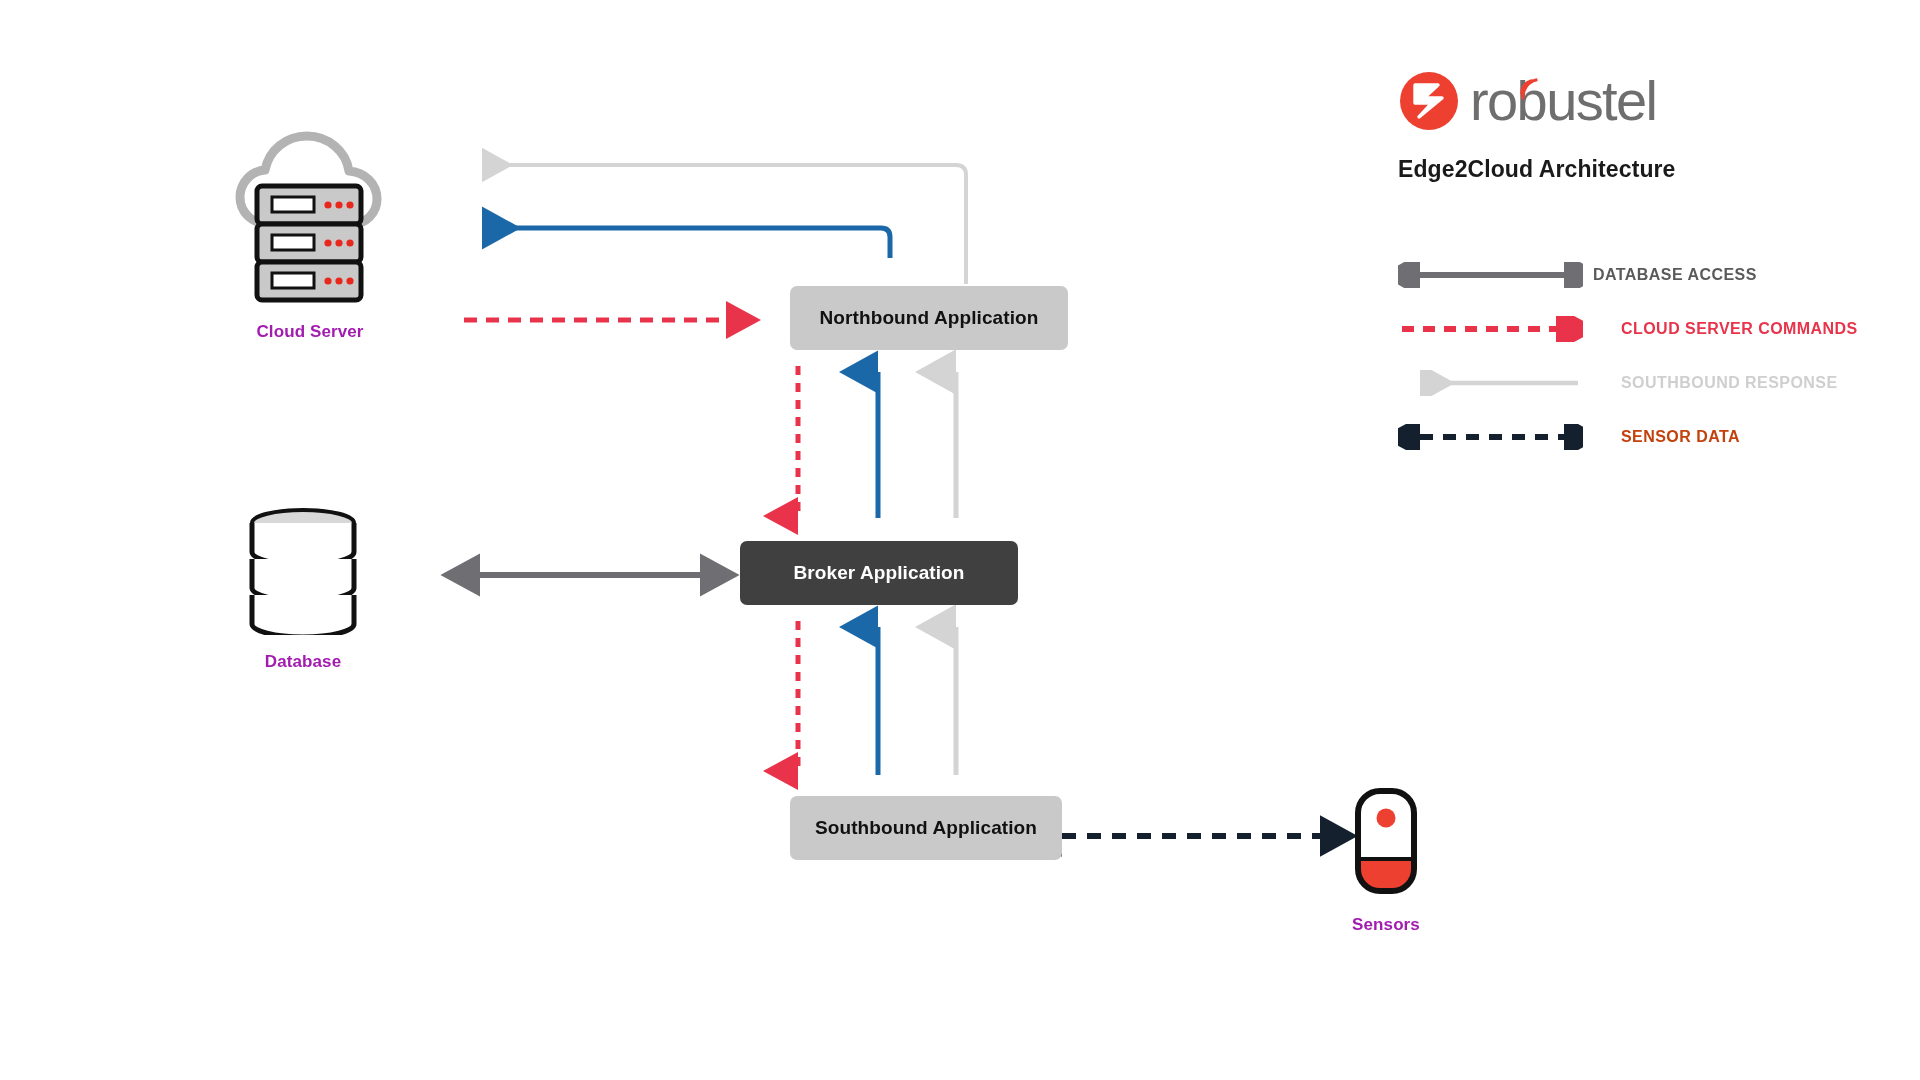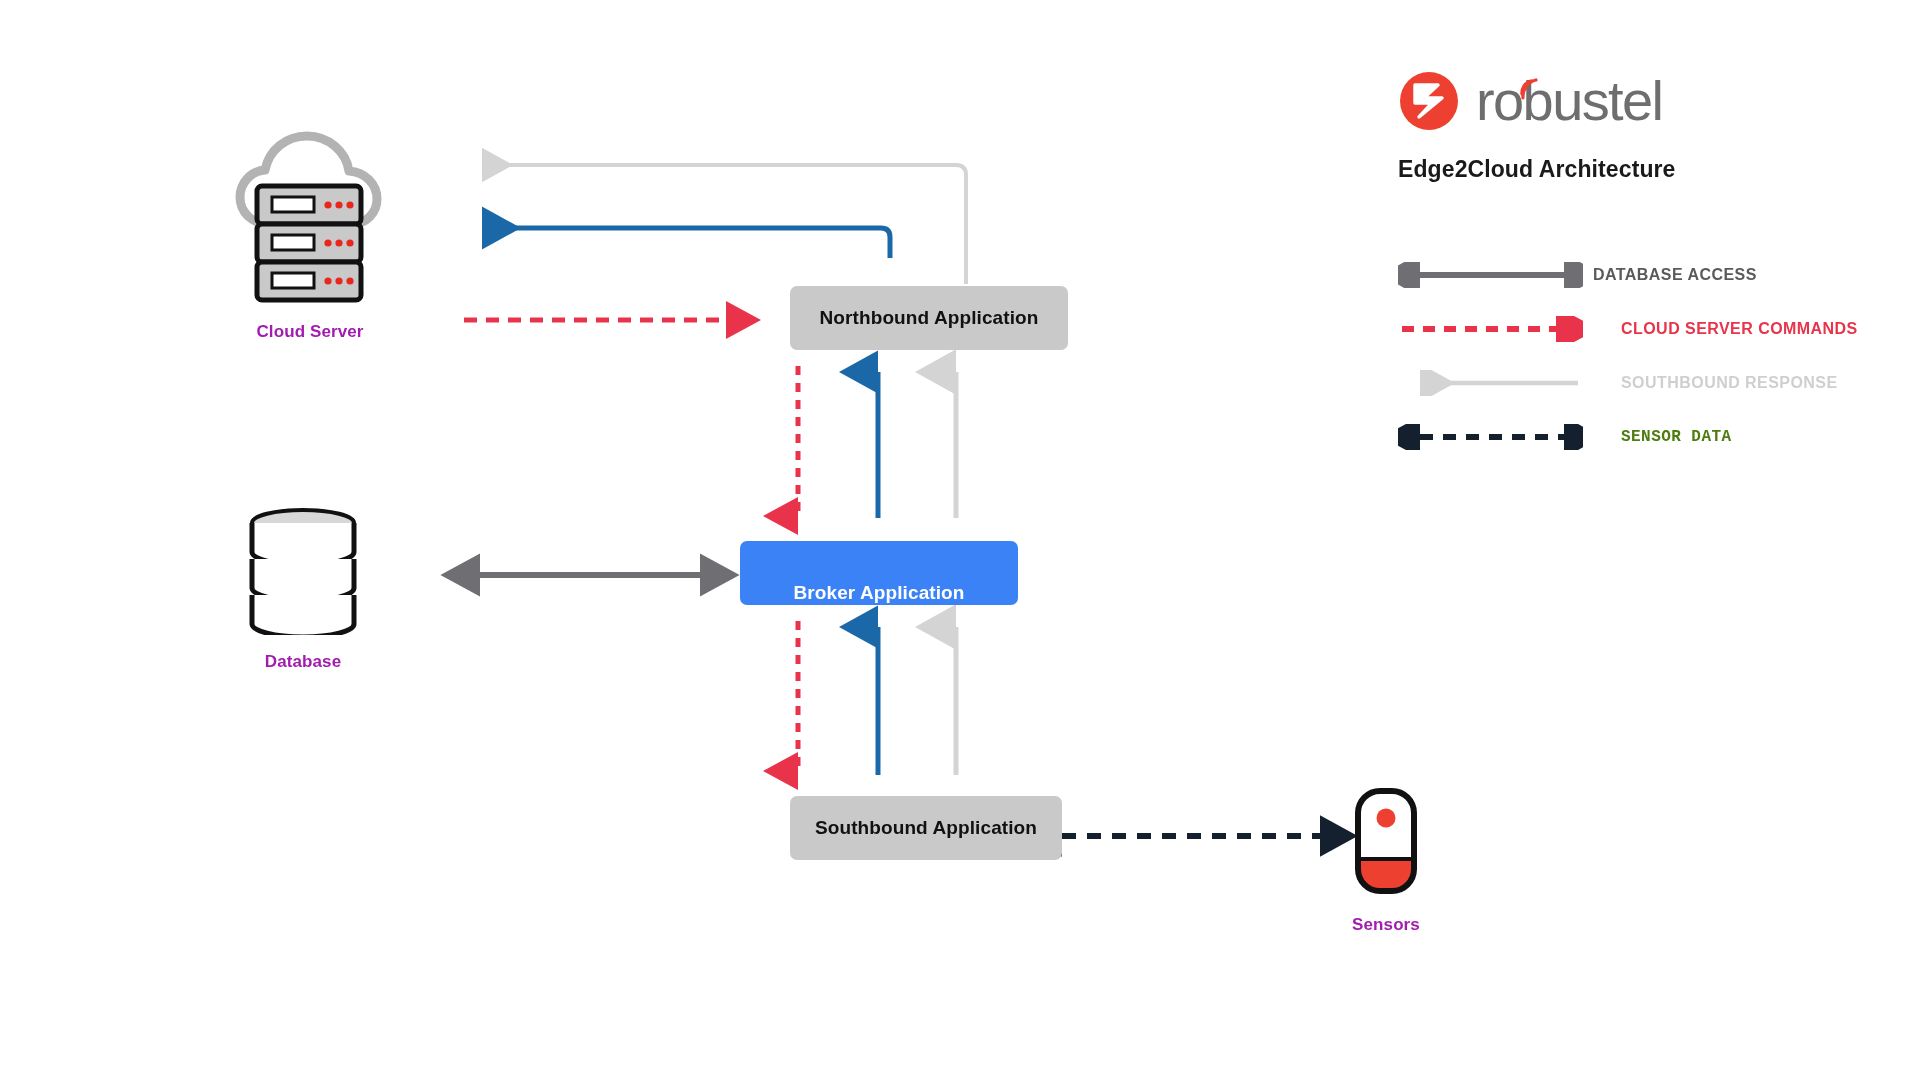--- a/index.html
+++ b/index.html
@@ -45,23 +45,22 @@
     font-weight: bold;
     letter-spacing: 0.1px;
     line-height: 1.2;
   }
   .box-gray {
     background: #c9c9c9;
     color: #111111;
     margin-left: 42px;
   }
   .box-red {
-    background: #3b82f6;
+    background: #404040;
     color: #ffffff;
-    align-items: flex-end;
   }
 
   #box-northbound {
     left: 748px;
     top: 286px;
     width: 278px;
     height: 64px;
   }
   #box-broker {
     left: 740px;
@@ -102,21 +101,21 @@
   
   #brand-block {
     position: absolute;
     left: 1398px;
     top: 70px;
     width: 420px;
   }
   #brand-logo-row {
     display: flex;
     align-items: center;
-    gap: 16px;
+    gap: 10px;
     height: 62px;
   }
   #brand-wordmark {
     font-size: 56px;
     font-weight: 500;
     color: #6e6e6e;
     letter-spacing: -1.6px;
     line-height: 1;
     position: relative;
   }
@@ -150,21 +149,21 @@
     font-size: 16px;
     font-weight: bold;
     letter-spacing: 0.45px;
     white-space: nowrap;
     padding-left: 38px;
   }
   .lbl-dataflow     { color: #1b2a3d; }
   .lbl-dbaccess     { color: #5a5a5a; padding-left: 10px; }
   .lbl-cloudcmd     { color: #e8334a; }
   .lbl-southresp    { color: #cfcfcf; }
-  .lbl-sensordata   { color: #4d7c0f; font-family: Liberation Mono, monospace; }
+  .lbl-sensordata   { color: #c2410c; }
 </style>
 </head>
 <body>
 
 <div id="canvas">
 
   <svg class="layer-svg" viewBox="0 0 1920 1080">
     <defs>
       <marker id="ah-blue-left" markerWidth="9" markerHeight="9" refX="8.2" refY="4.5" orient="auto" markerUnits="strokeWidth">
         <path d="M8.2,0.2 L8.2,8.8 L0.4,4.5 Z" fill="#1b68a8"></path>

